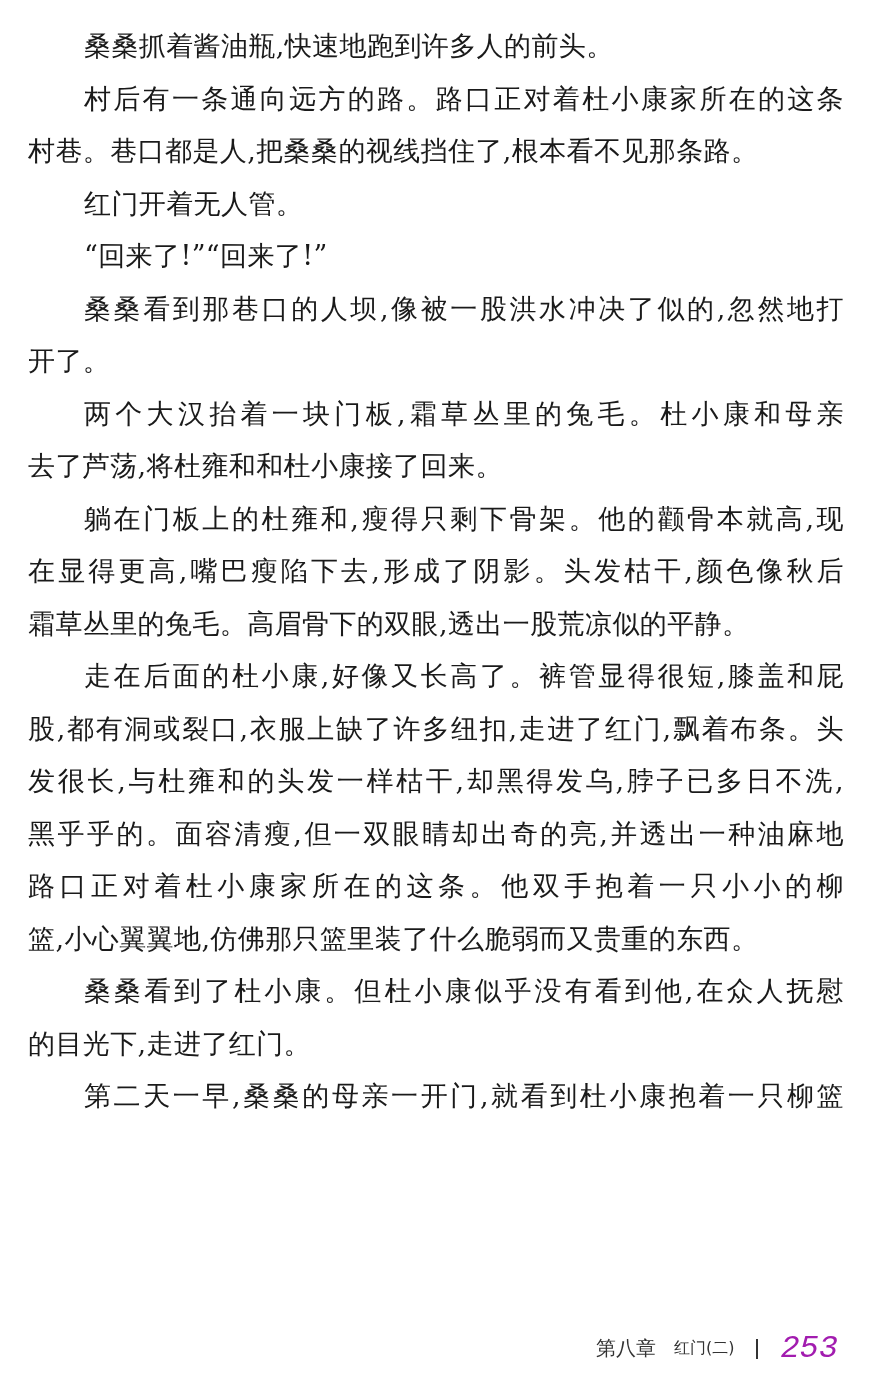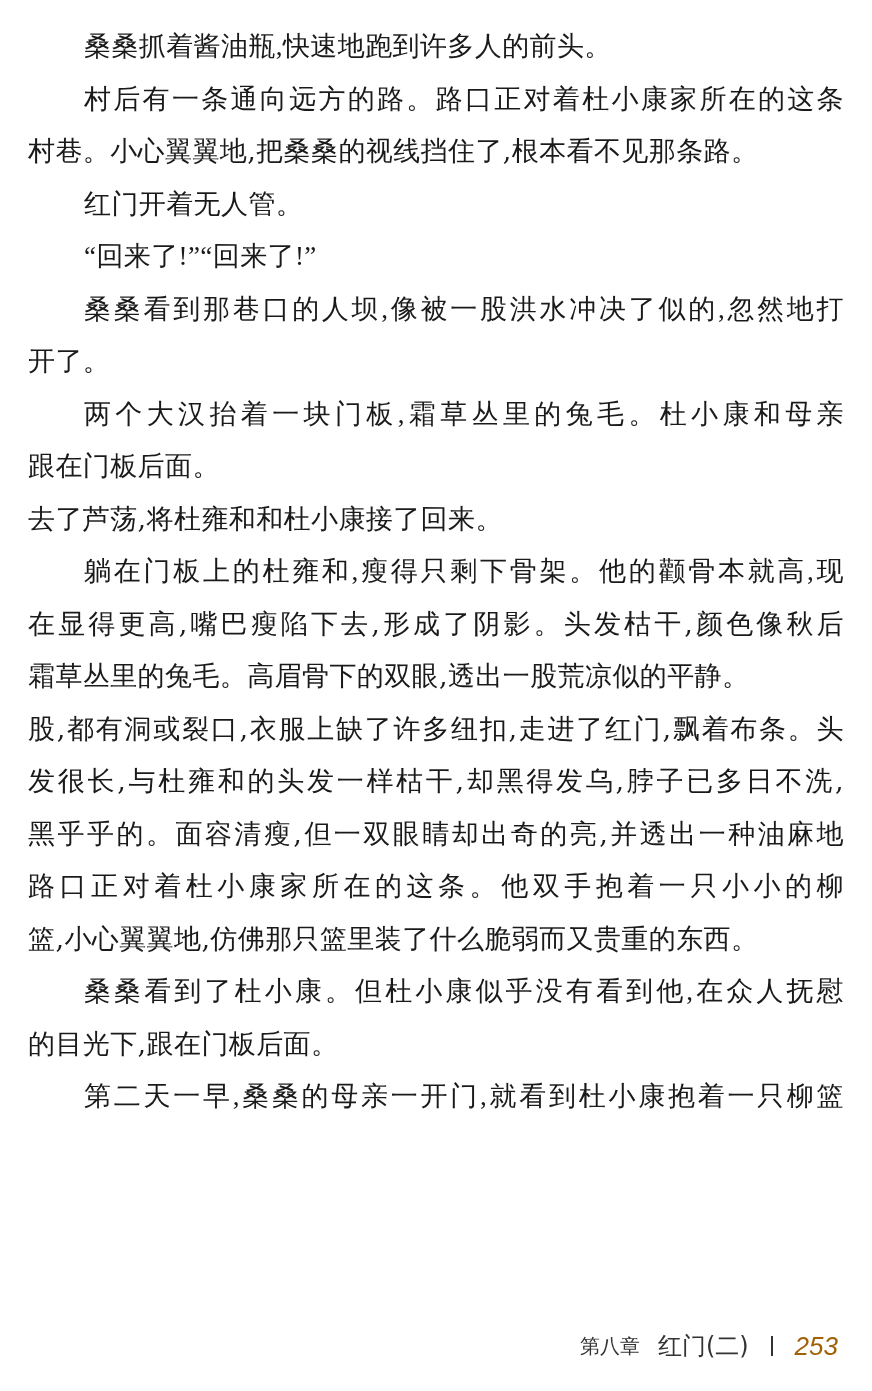--- a/index.html
+++ b/index.html
@@ -9,69 +9,69 @@
     font-family: "DejaVu Serif", "Liberation Serif", serif;
     font-size: 27px;
     line-height: 52.5px;
     height: 52.5px;
     color: #1a1a1a;
     white-space: nowrap;
     letter-spacing: 0.4px;
     text-align: justify;
     text-align-last: justify;
   }
-  .line.indent { padding-left: 56px; font-family: Liberation Serif, serif; }
+  .line.indent { padding-left: 56px; }
   .line.last { text-align-last: left; }
   .footer {
     position: absolute; right: 34px; top: 1330px;
     display: flex; align-items: center;
     font-family: "DejaVu Sans", "Liberation Sans", sans-serif;
     color: #333;
     margin-left: 45px;
   }
   .footer .chapter { font-size: 20px; }
-  .footer .title { font-size: 24px; margin-left: 18px; text-align: right; }
+  .footer .title { font-size: 16px; margin-left: 18px; text-align: right; }
   .footer .sep { width: 2px; height: 20px; background: #333; margin: 0 22px 0 22px; }
-  .footer .pnum { font-family: Liberation Sans, sans-serif; font-style: italic; font-size: 26px; color: #a16207; }
+  .footer .pnum { font-family: Liberation Mono, monospace; font-style: italic; font-size: 32px; color: #a21caf; }
 </style>
 </head>
 <body>
 
 <div class="page">
 
   <div class="line indent last">桑桑抓着酱油瓶,快速地跑到许多人的前头。</div>
 
   <div class="line indent">村后有一条通向远方的路。路口正对着杜小康家所在的这条</div>
-  <div class="line last">村巷。小心翼翼地,把桑桑的视线挡住了,根本看不见那条路。</div>
+  <div class="line last">村巷。巷口都是人,把桑桑的视线挡住了,根本看不见那条路。</div>
 
   <div class="line indent last">红门开着无人管。</div>
 
   <div class="line indent last">“回来了!”“回来了!”</div>
 
   <div class="line indent">桑桑看到那巷口的人坝,像被一股洪水冲决了似的,忽然地打</div>
   <div class="line last">开了。</div>
 
   <div class="line indent">两个大汉抬着一块门板,霜草丛里的兔毛。杜小康和母亲</div>
-  <div class="line last">跟在门板后面。</div>
 
 
   <div class="line last">去了芦荡,将杜雍和和杜小康接了回来。</div>
 
   <div class="line indent">躺在门板上的杜雍和,瘦得只剩下骨架。他的颧骨本就高,现</div>
   <div class="line">在显得更高,嘴巴瘦陷下去,形成了阴影。头发枯干,颜色像秋后</div>
   <div class="line last">霜草丛里的兔毛。高眉骨下的双眼,透出一股荒凉似的平静。</div>
 
+  <div class="line indent">走在后面的杜小康,好像又长高了。裤管显得很短,膝盖和屁</div>
   <div class="line">股,都有洞或裂口,衣服上缺了许多纽扣,走进了红门,飘着布条。头</div>
   <div class="line">发很长,与杜雍和的头发一样枯干,却黑得发乌,脖子已多日不洗,</div>
   <div class="line">黑乎乎的。面容清瘦,但一双眼睛却出奇的亮,并透出一种油麻地</div>
   <div class="line">路口正对着杜小康家所在的这条。他双手抱着一只小小的柳</div>
   <div class="line last">篮,小心翼翼地,仿佛那只篮里装了什么脆弱而又贵重的东西。</div>
 
   <div class="line indent">桑桑看到了杜小康。但杜小康似乎没有看到他,在众人抚慰</div>
-  <div class="line last">的目光下,跟在门板后面。</div>
+  <div class="line last">的目光下,走进了红门。</div>
 
   <div class="line indent">第二天一早,桑桑的母亲一开门,就看到杜小康抱着一只柳篮</div>
 </div>
 
 <div class="footer">
   <span class="chapter">第八章</span>
   <span class="title">红门(二)</span>
   <span class="sep"></span>
   <span class="pnum">253</span>
 </div>

